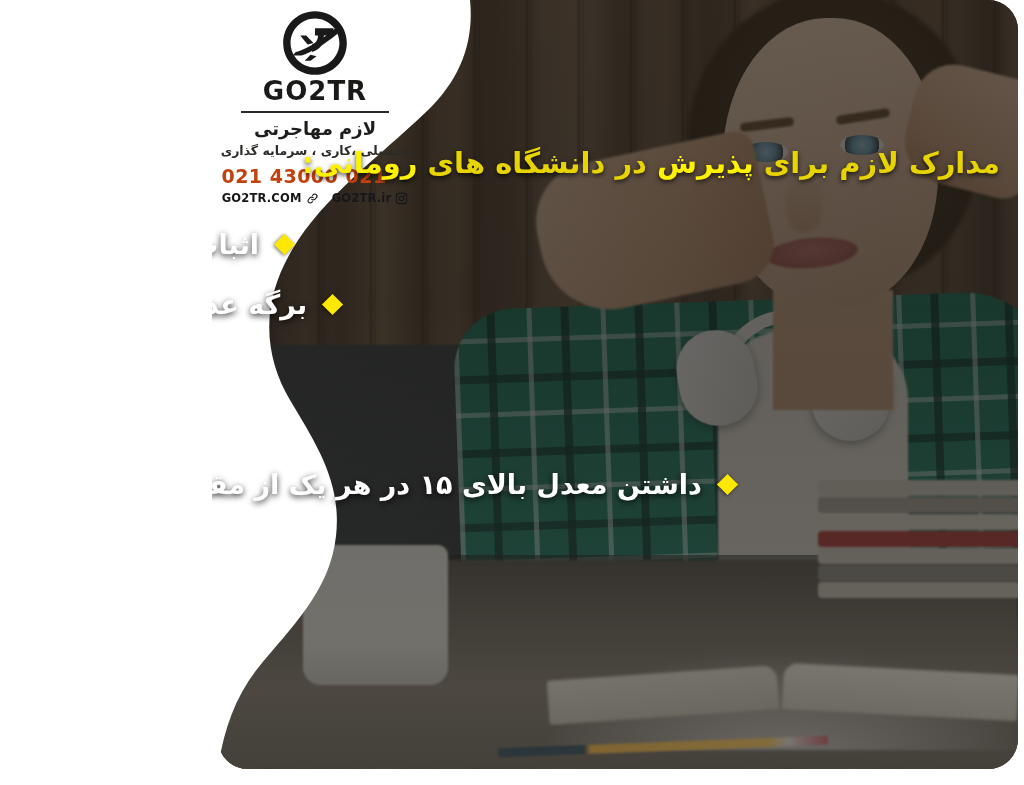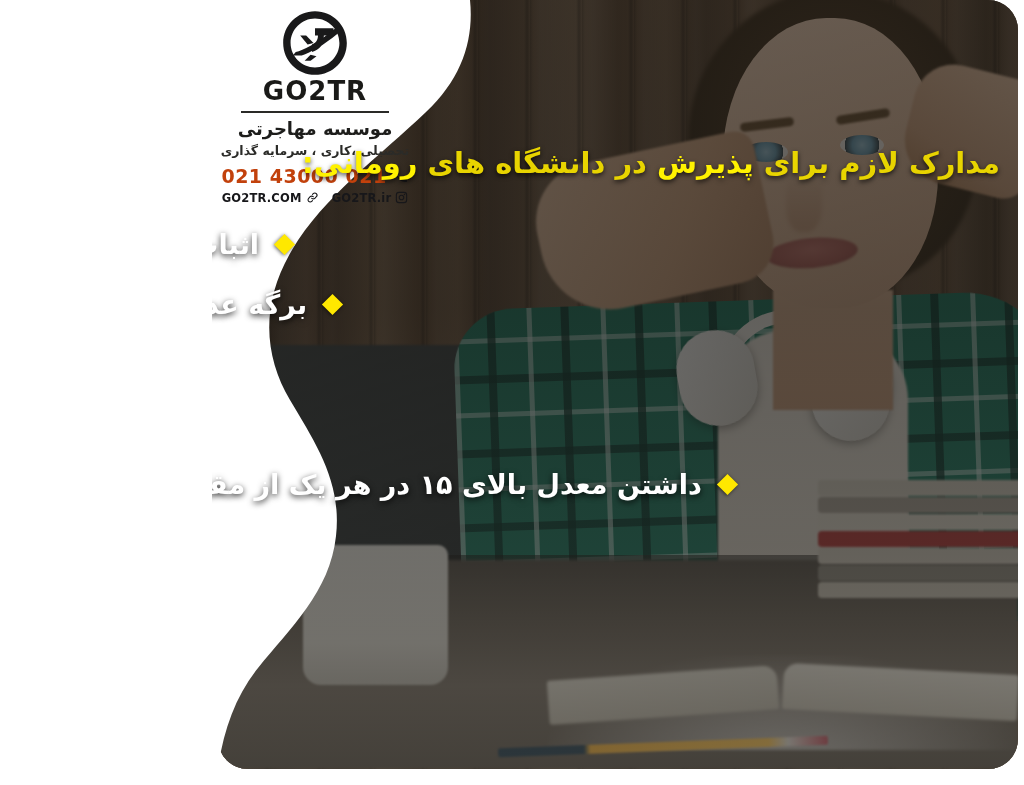--- a/index.html
+++ b/index.html
@@ -253,21 +253,21 @@
     direction:rtl;font-size:12.5px;font-weight:bold;color:#2b2b28;line-height:1.5;margin-top:1px;
   }
   .logo-phone{
     display:flex;align-items:center;justify-content:center;gap:6px;
     margin-top:4px;font-size:19px;font-weight:bold;color:#c2410c;letter-spacing:0.5px;
   }
   .logo-sites{
     display:flex;align-items:center;justify-content:center;gap:13px;
     margin-top:4px;font-size:11.5px;font-weight:bold;color:#17171a;letter-spacing:0.2px;
   }
-  .site{display:flex;align-items:flex-start;gap:4px;}
+  .site{display:flex;align-items:flex-end;gap:4px;}
 
   
   .headline{
     position:absolute;
     right:24px;top:144px;
     direction:rtl;
     font-size:29px;font-weight:bold;
     line-height:1.35;
     letter-spacing:0;
     white-space:nowrap;
@@ -364,21 +364,21 @@
                M50 17 C68 17 83 32 83 50 C83 68 68 83 50 83 C32 83 17 68 17 50 C17 32 32 17 50 17 Z" fill="#19191a"></path>
       <path d="M50 30 L75 30 L75 40 L62 40 C62 52 56 60 46 62 L46 52 C52 50 54 45 54 40 L50 40 Z" fill="#19191a"></path>
       <path d="M24 62 C34 60 52 50 70 36 C76 31 82 27 86 28 C88 29 86 33 80 38
                C62 53 44 63 32 67 L20 67 Z" fill="#19191a"></path>
       <path d="M40 52 L30 40 L38 40 L48 50 Z" fill="#19191a"></path>
       <path d="M44 66 L36 74 L44 74 L52 68 Z" fill="#19191a"></path>
     </svg>
 
     <div class="logo-word">GO2TR</div>
     <div class="logo-rule"></div>
-    <div class="logo-fa1">موسسه مهاجرتی</div>
+    <div class="logo-fa1">لازم مهاجرتی</div>
     <div class="logo-fa2">تحصیلی ،کاری ، سرمایه گذاری</div>
 
     <div class="logo-phone">
       <svg width="16" height="16" viewBox="0 0 24 24">
         <path d="M6.6 10.8c1.4 2.8 3.8 5.1 6.6 6.6l2.2-2.2c.3-.3.7-.4 1-.2 1.2.4 2.4.6 3.6.6.6 0 1 .4 1 1V20c0 .6-.4 1-1 1C10.6 21 3 13.4 3 4c0-.6.4-1 1-1h3.5c.6 0 1 .4 1 1 0 1.3.2 2.5.6 3.6.1.4 0 .8-.2 1.1l-2.3 2.1z" fill="#17171a"></path>
       </svg>
       <span>021 43000 021</span>
     </div>
 
     <div class="logo-sites">

